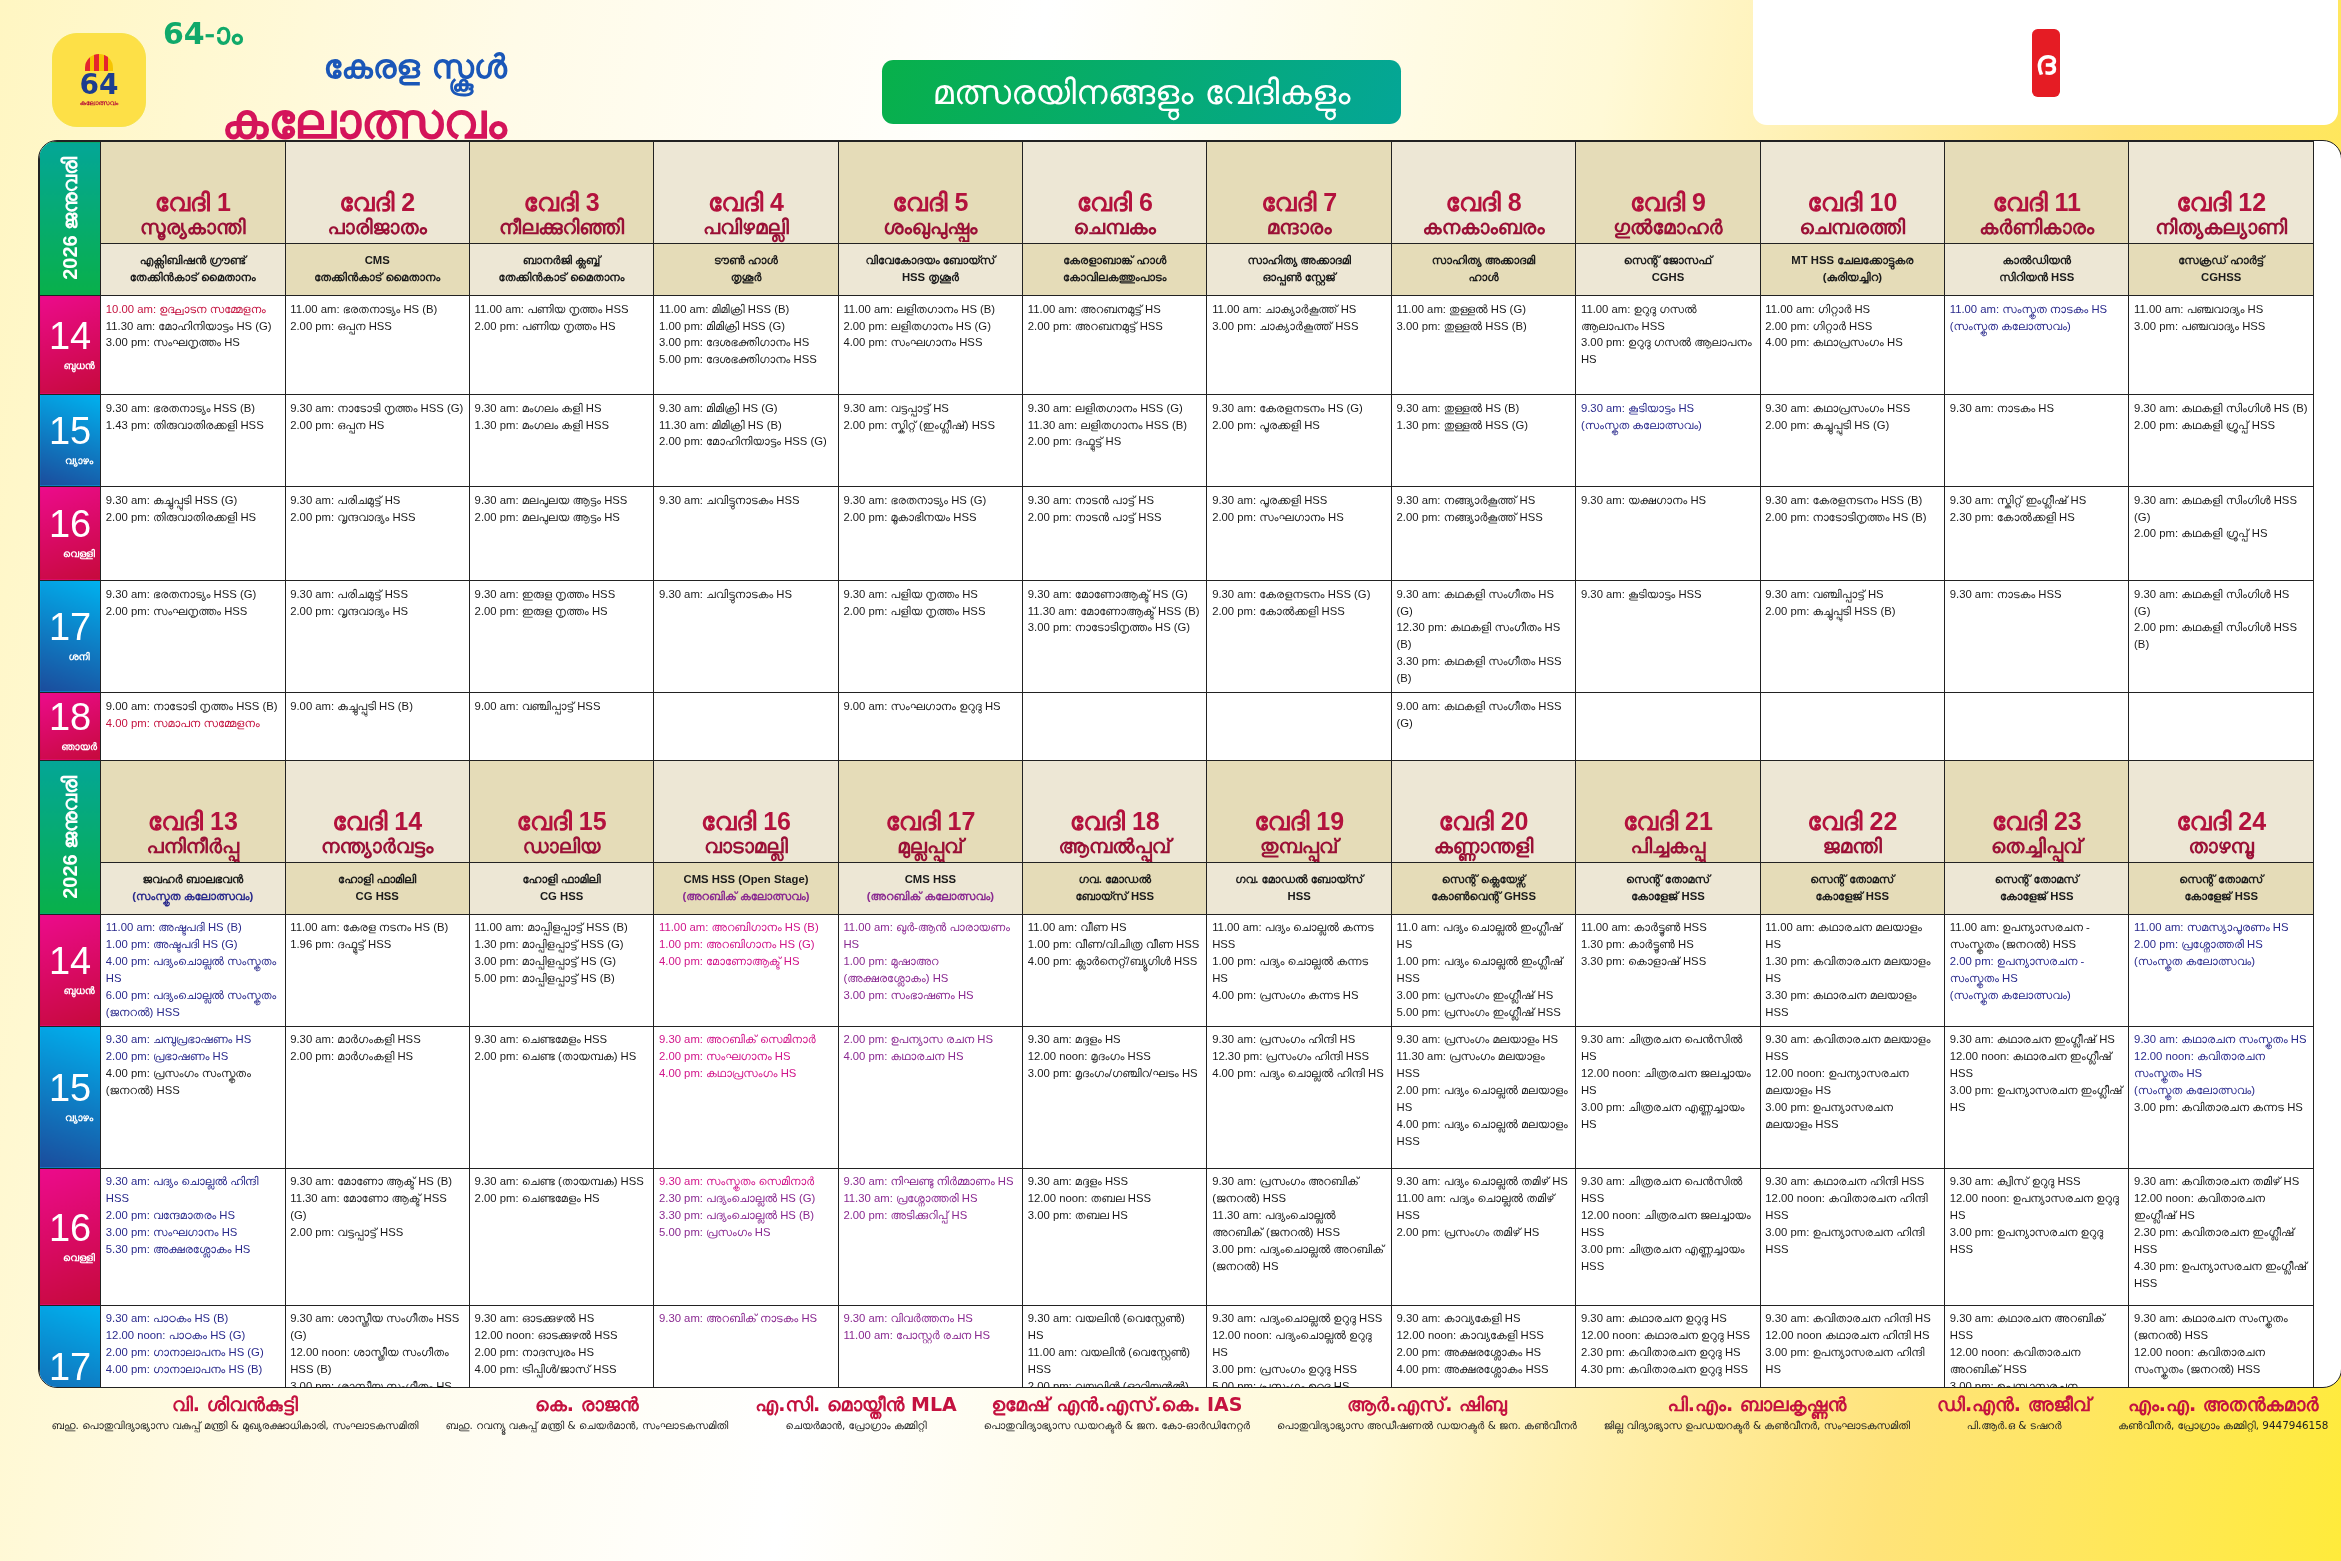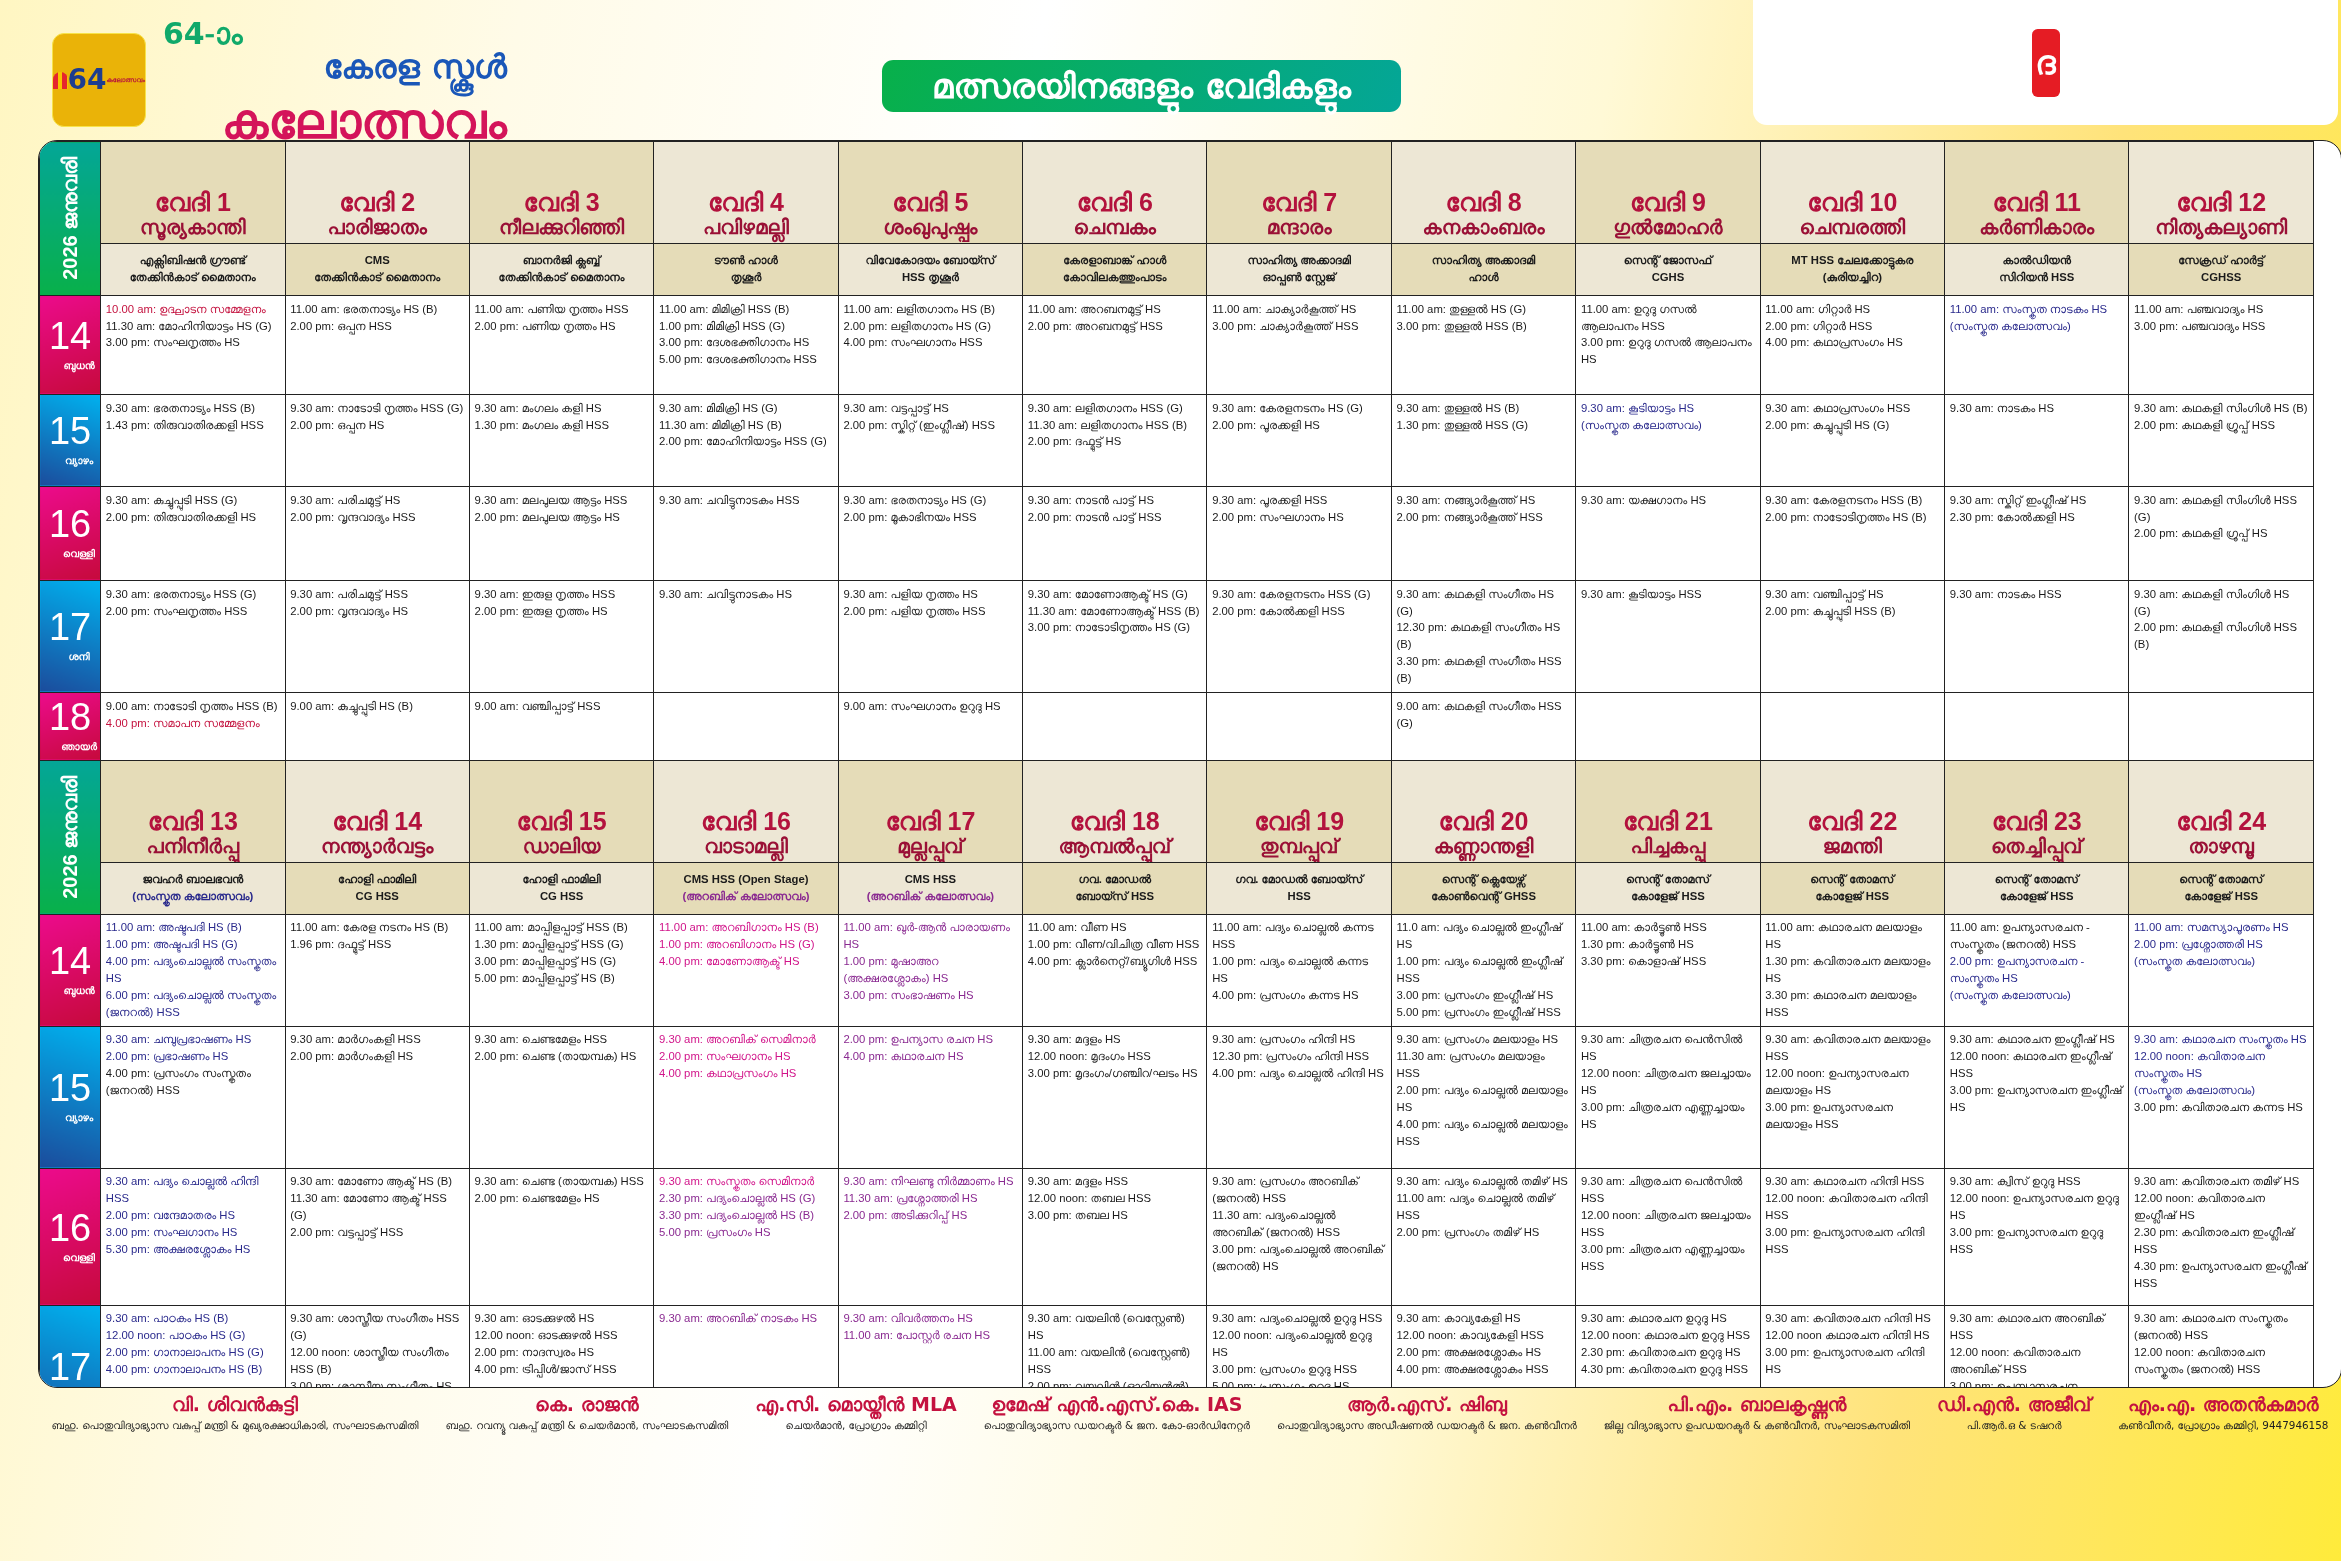--- a/index.html
+++ b/index.html
@@ -2,31 +2,31 @@
 <html style="font-size:7.6px"><head>
 <meta charset="utf-8">
 <style>
   *{box-sizing:border-box;margin:0;padding:0;}
   html,body{width:2342px;height:1562px;overflow:hidden;}
   body{
     font-family:"DejaVu Sans","Liberation Sans",sans-serif;
     background:linear-gradient(100deg,#fff6c2 0%,#fffbe8 20%,#ffffff 40%,#fff9d6 62%,#ffe37a 82%,#ffeb3b 100%);
     position:relative;color:#1a1a1a;
   }
-  .logo-box{position:absolute;left:52px;top:33px;width:94px;height:94px;border:1.4px solid #f7e34a;border-radius:12px;background:#eab308;display:flex;flex-direction:row;align-items:center;justify-content:center;}
+  .logo-box{position:absolute;left:52px;top:33px;width:94px;height:94px;border:1.4px solid #f7e34a;border-radius:25px;background:#fde047;display:flex;flex-direction:column;align-items:center;justify-content:center;}
   .logo-umbrella{width:28px;height:17px;border-radius:28px 28px 0 0;background:repeating-linear-gradient(90deg,#e5252d 0 4.7px,#f6c400 4.7px 9.4px);}
   .logo-num{font-size:28px;font-weight:bold;color:#1d3d8f;line-height:1;}
   .logo-cap{font-size:6.6px;color:#b8143a;font-weight:bold;}
   .title-block{position:absolute;left:163px;top:19px;}
   .title-64{font-size:30px;font-weight:bold;color:#10a96a;line-height:1;}
   .title-row{display:flex;align-items:flex-end;gap:11.3px;flex-direction:column;}
   .title-kerala{font-size:33px;font-weight:bold;color:#1a57b8;line-height:1.1;}
   .title-kalol{font-size:49px;font-weight:bold;color:#d4145a;line-height:1;}
   .title-date{font-size:19px;color:#222;margin-top:2.8px;font-family:"Liberation Sans",sans-serif;}
-  .pill{position:absolute;left:882px;top:60px;width:519px;height:52px;border-radius:11.3px;background:linear-gradient(110deg,#08b04a,#04a697);display:flex;align-items:center;justify-content:center;color:#fff;font-size:34px;font-weight:bold;}
+  .pill{position:absolute;left:882px;top:60px;width:519px;height:64px;border-radius:11.3px;background:linear-gradient(110deg,#08b04a,#04a697);display:flex;align-items:center;justify-content:center;color:#fff;font-size:34px;font-weight:normal;}
   .sponsor{position:absolute;left:1753px;top:0;width:585px;height:125px;background:#fff;border-radius:0 0 14px 14px;display:flex;align-items:center;justify-content:center;gap:14px;}
   .sponsor-mark{width:28px;height:68px;background:#e51c24;border-radius:5.7px;display:flex;align-items:center;justify-content:center;color:#fff;font-size:33px;font-weight:bold;}
   .sponsor-text{display:flex;flex-direction:column;}
   .sponsor-greet{font-size:18px;color:#222;}
   .sponsor-name{font-size:45px;color:#e51c24;font-weight:bold;line-height:1;border-bottom:5.7px solid #222;padding-bottom:1.9px;}
 
   .board{position:absolute;left:38px;top:140px;width:2304px;height:1248px;background:#fff;border:1.9px solid #222;border-radius:19px;overflow:hidden;}
   table.grid{border-collapse:collapse;table-layout:fixed;width:2275px;position:absolute;left:0;top:0;}
   table.grid td{border:1.4px solid #222;vertical-align:top;font-size:11.3px;line-height:1.5;padding:4.7px 4.7px;overflow:hidden;font-family:"Liberation Sans",sans-serif;}
   col.daycol{width:61px;}

